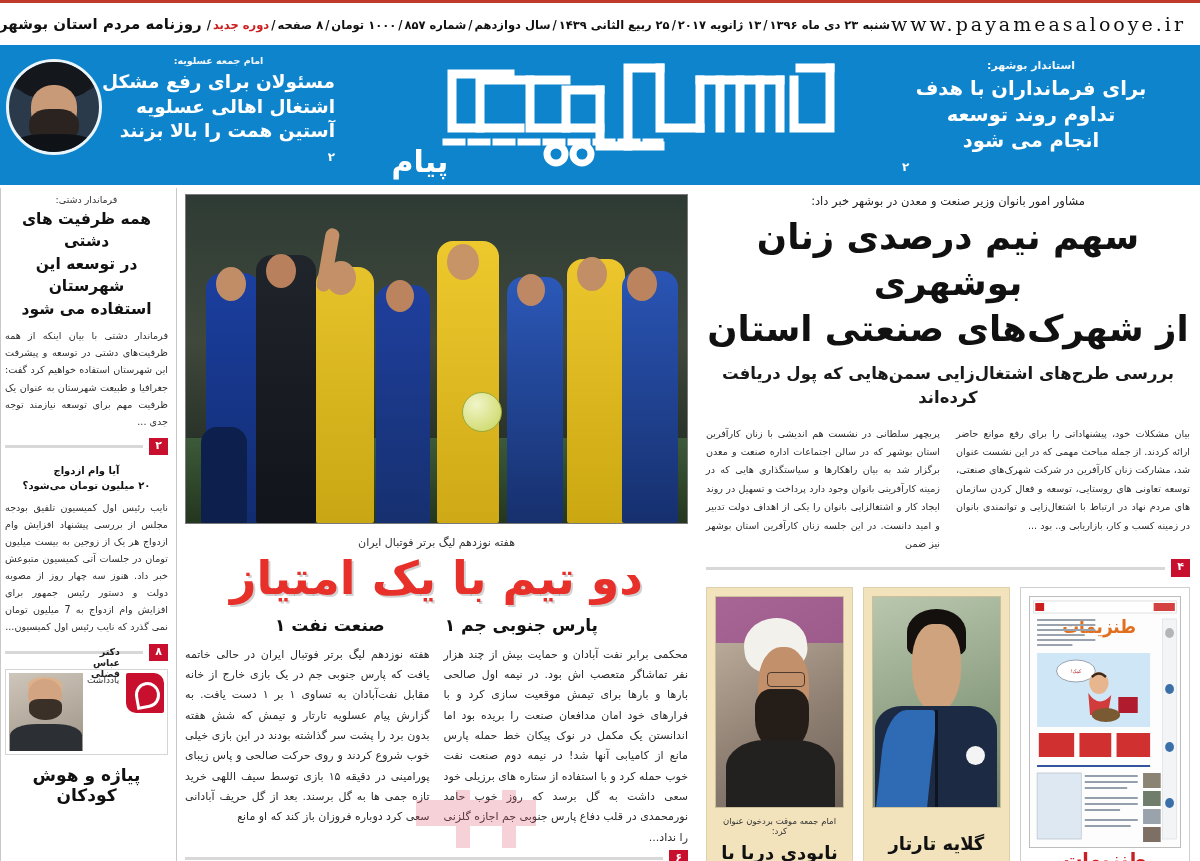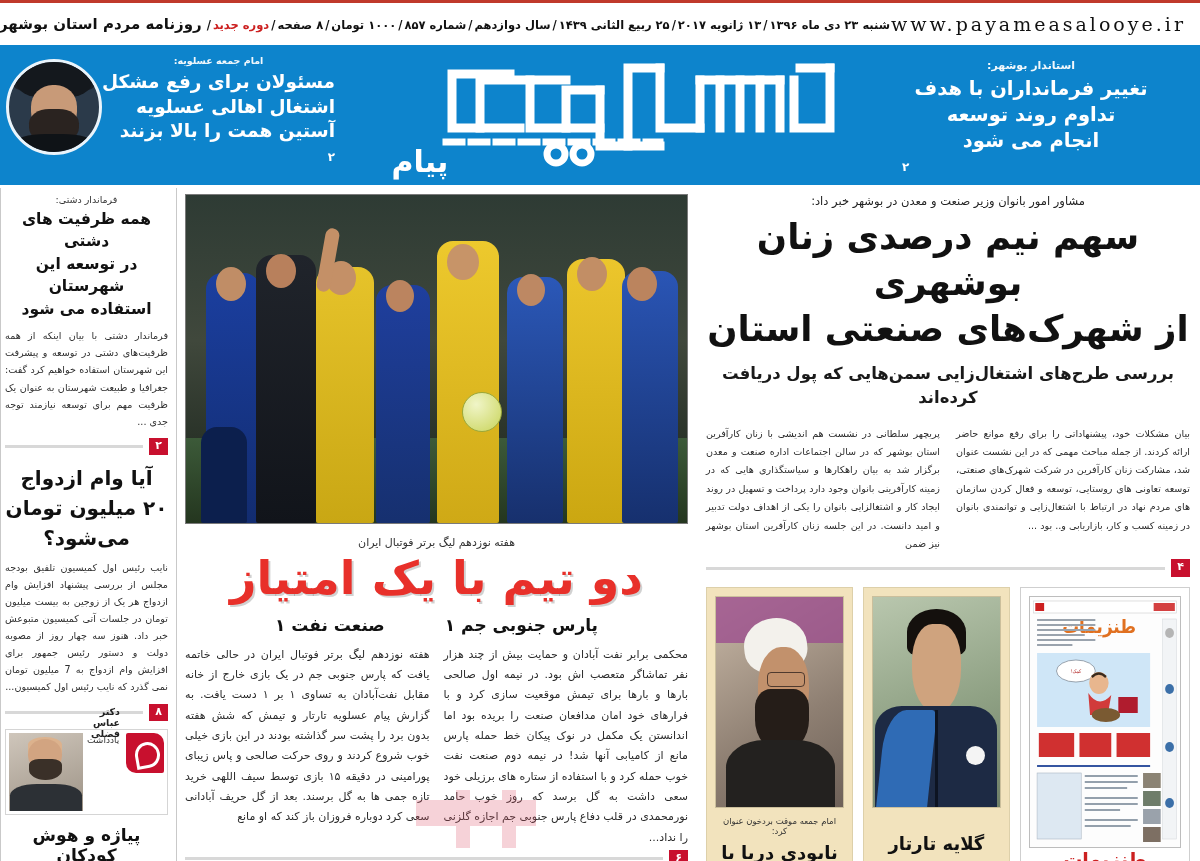--- a/index.html
+++ b/index.html
@@ -102,21 +102,21 @@
   
   .lc-kicker { font-size:9.5px; color:#333; text-align:center; margin-bottom:3px; }
   .lc-head {
     font-size:15.5px; font-weight:800; line-height:1.45; text-align:center; color:#111;
     margin-bottom:7px;
   }
   .lc-body {
     font-size:9.6px; line-height:1.78; text-align:justify; color:#2d2d2d;
   }
   .lc-head2 {
-    font-size:20px; font-weight:800; line-height:1.5; text-align:center; color:#111;
+    font-size:10px; font-weight:800; line-height:1.5; text-align:center; color:#111;
     margin-bottom:6px;
   }
 
   .note-card { margin-top:4px; }
   .note-top { display:flex; align-items:flex-start; gap:4px; border:1px solid #d5d5d5;
      padding:3px; position:relative; height:86px; }
   .note-badge {
     width:38px; height:40px; background:#c8102e; flex:0 0 38px;
     border-radius:2px 10px 2px 10px; position:relative;
   }
@@ -263,21 +263,21 @@
       <span class="paper-name">روزنامه مردم استان بوشهر</span>
     </div>
   </div>
 
   <div class="masthead">
     <div class="masthead-inner">
 
       <div class="mast-left">
         <div class="kicker-w">استاندار بوشهر:</div>
         <div class="mast-head">
-          <div>تغییر فرمانداران با هدف</div>
+          <div>برای فرمانداران با هدف</div>
           <div>تداوم روند توسعه</div>
           <div>انجام می شود</div>
         </div>
         <div class="pgnum-w">۲</div>
       </div>
 
       <div class="mast-center">
         <div class="logo-wrap">
           <svg class="logo-svg" viewBox="0 0 490 130">
             <g fill="none" stroke="#ffffff" stroke-width="9" stroke-linecap="square">

